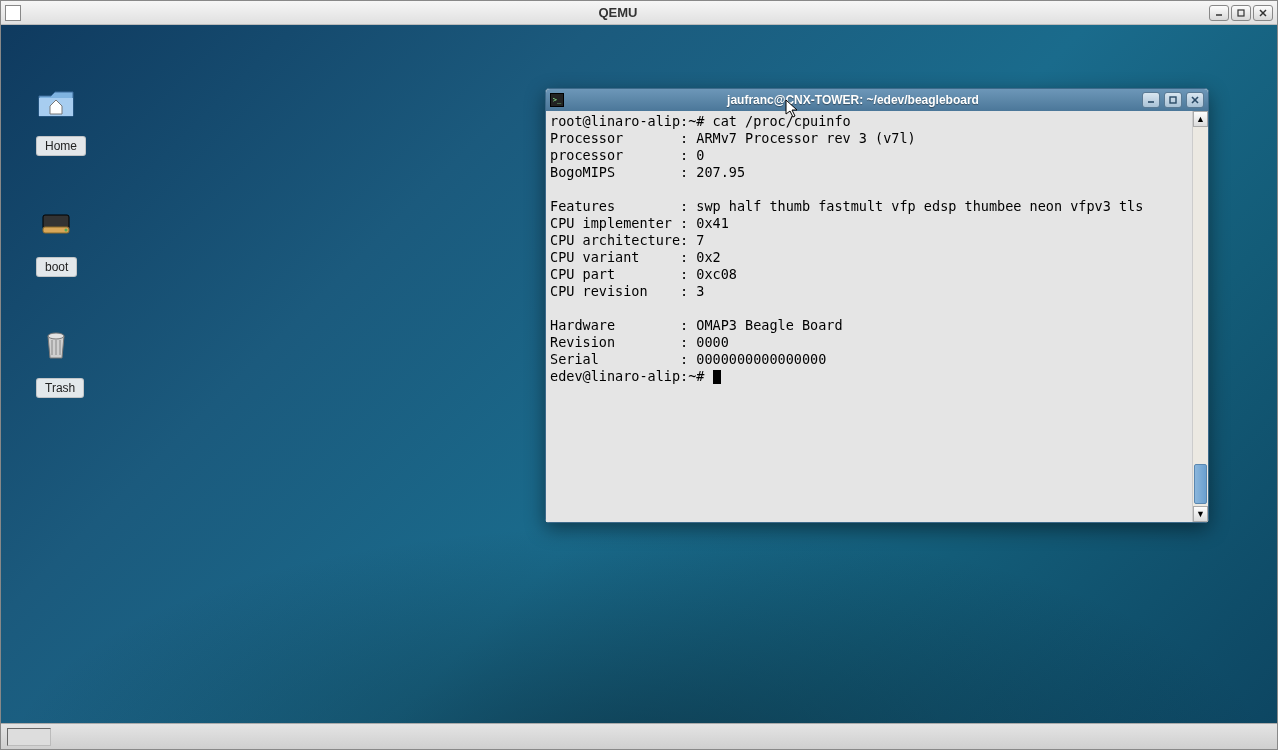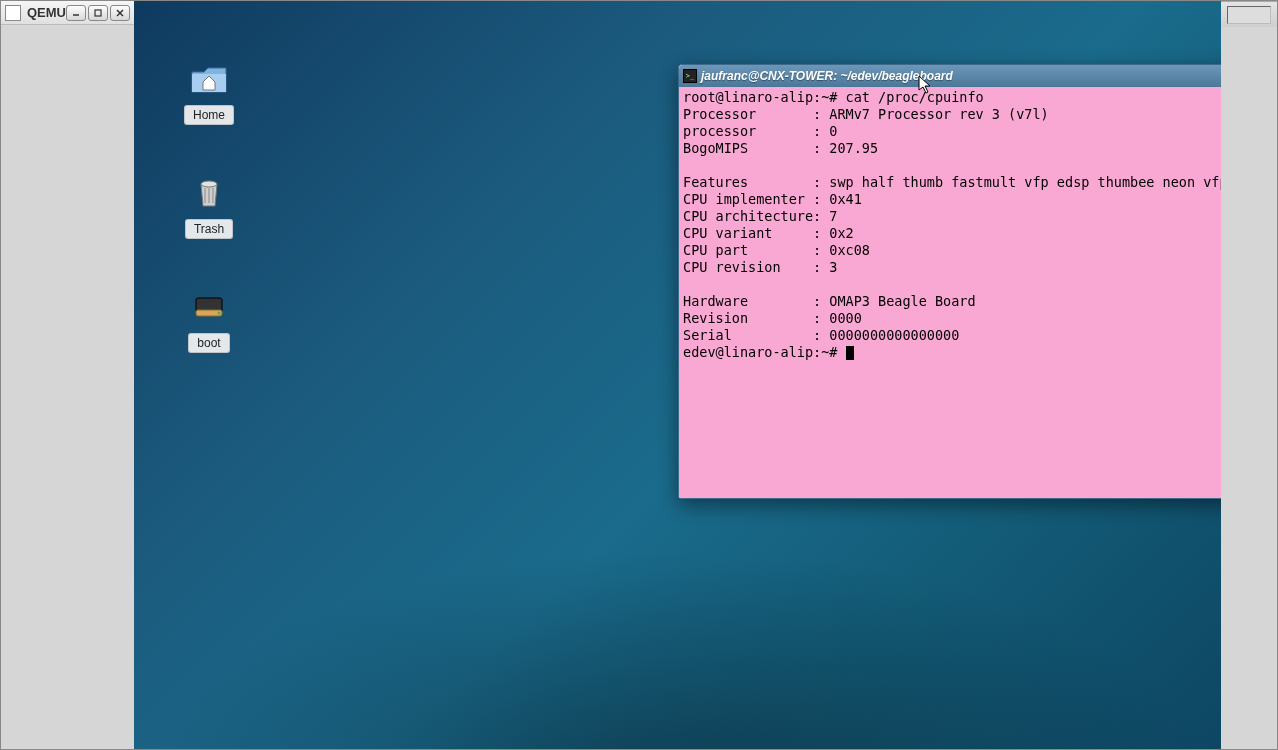--- a/index.html
+++ b/index.html
@@ -7,21 +7,21 @@
     width: 1278px;
     height: 750px;
     font-family: sans-serif;
     overflow: hidden;
     background: #d6d6d6;
   }
   .outer-window {
     width: 1278px;
     height: 750px;
     display: flex;
-    flex-direction: row;
+    flex-direction: column;
     border: 1px solid #888;
   }
   .outer-titlebar {
     height: 24px;
     background: linear-gradient(to bottom, #f6f6f6, #e0e0e0);
     border-bottom: 1px solid #bbb;
     display: flex;
     align-items: center;
     padding: 0 4px;
   }
@@ -73,22 +73,22 @@
     top: 60px;
     left: 35px;
     display: flex;
     flex-direction: column;
     gap: 50px;
     z-index: 2;
   }
   .di {
     display: flex;
     flex-direction: column;
-    align-items: center;
-    gap: 8px;
+    align-items: flex-start;
+    gap: 15px;
     cursor: pointer;
     width: 80px;
   }
   .di .icon {
     width: 40px; height: 36px;
     display: flex;
     align-items: center;
     justify-content: center;
   }
   .di .label {
@@ -129,40 +129,40 @@
     border: 1px solid #000;
     display: flex;
     align-items: center;
     justify-content: center;
     font-size: 7px;
     color: #9f9;
     font-family: monospace;
   }
   .term-titlebar .title {
     flex: 1;
+    text-align: center;
     color: #fff;
     font-size: 12px;
     font-weight: bold;
     text-shadow: 0 1px 1px rgba(0,0,0,0.4);
-    font-style: italic;
   }
   .term-btn {
     width: 18px; height: 16px;
     background: linear-gradient(to bottom, #d9e6f0, #a9c2d6);
     border: 1px solid #5a7a94;
     border-radius: 3px;
     display: flex;
     align-items: center;
     justify-content: center;
     cursor: pointer;
   }
   .term-body {
     flex: 1;
     display: flex;
-    background: #f9a8d4;
+    background: #e5e5e5;
   }
   .term-content {
     flex: 1;
     font-family: "DejaVu Sans Mono", "Courier New", monospace;
     font-size: 13.5px;
     line-height: 17px;
     color: #000;
     padding: 2px 4px;
     white-space: pre;
     overflow: hidden;
@@ -260,39 +260,39 @@
           <svg width="40" height="34" viewBox="0 0 40 34">
               <path d="M3 10 L15 10 L19 6 L37 6 L37 30 L3 30 Z" fill="#7fb3e0" stroke="#3a6a9a" stroke-width="1"></path>
               <path d="M3 12 L37 12 L37 30 L3 30 Z" fill="#a7cdf0"></path>
               <path d="M14 20 L20 14 L26 20 L26 28 L14 28 Z" fill="#fff" stroke="#777"></path>
             </svg>
         </div>
         <div class="label">Home</div>
       </div>
       <div class="di">
         <div class="icon">
+          <svg width="40" height="30" viewBox="0 0 40 30">
+              <rect x="7" y="6" width="26" height="14" rx="2" fill="#333" stroke="#000"></rect>
+              <rect x="7" y="18" width="26" height="6" rx="2" fill="#d8a759" stroke="#8a6a2a"></rect>
+              <circle cx="30" cy="21" r="1.5" fill="#5a5"></circle>
+            </svg>
+        </div>
+        <div class="label">boot</div>
+      </div>
+      <div class="di">
+        <div class="icon">
           <svg width="30" height="34" viewBox="0 0 30 34">
               <path d="M7 8 L23 8 L21 30 L9 30 Z" fill="#cfcfcf" stroke="#777"></path>
               <ellipse cx="15" cy="8" rx="8" ry="3" fill="#e2e2e2" stroke="#777"></ellipse>
               <line x1="11" y1="12" x2="11" y2="27" stroke="#888"></line>
               <line x1="15" y1="12" x2="15" y2="27" stroke="#888"></line>
               <line x1="19" y1="12" x2="19" y2="27" stroke="#888"></line>
             </svg>
         </div>
         <div class="label">Trash</div>
-      </div>
-      <div class="di">
-        <div class="icon">
-          <svg width="40" height="30" viewBox="0 0 40 30">
-              <rect x="7" y="6" width="26" height="14" rx="2" fill="#333" stroke="#000"></rect>
-              <rect x="7" y="18" width="26" height="6" rx="2" fill="#d8a759" stroke="#8a6a2a"></rect>
-              <circle cx="30" cy="21" r="1.5" fill="#5a5"></circle>
-            </svg>
-        </div>
-        <div class="label">boot</div>
       </div>
     </div>
 
     <div class="terminal-window">
       <div class="term-titlebar">
         <div class="terminal-icon">&gt;_</div>
         <div class="title">jaufranc@CNX-TOWER: ~/edev/beagleboard</div>
         <div class="term-btn">
           <svg width="10" height="10" viewBox="0 0 10 10">
               <line x1="2" y1="7" x2="8" y2="7" stroke="#2a4a66" stroke-width="1.6"></line>

